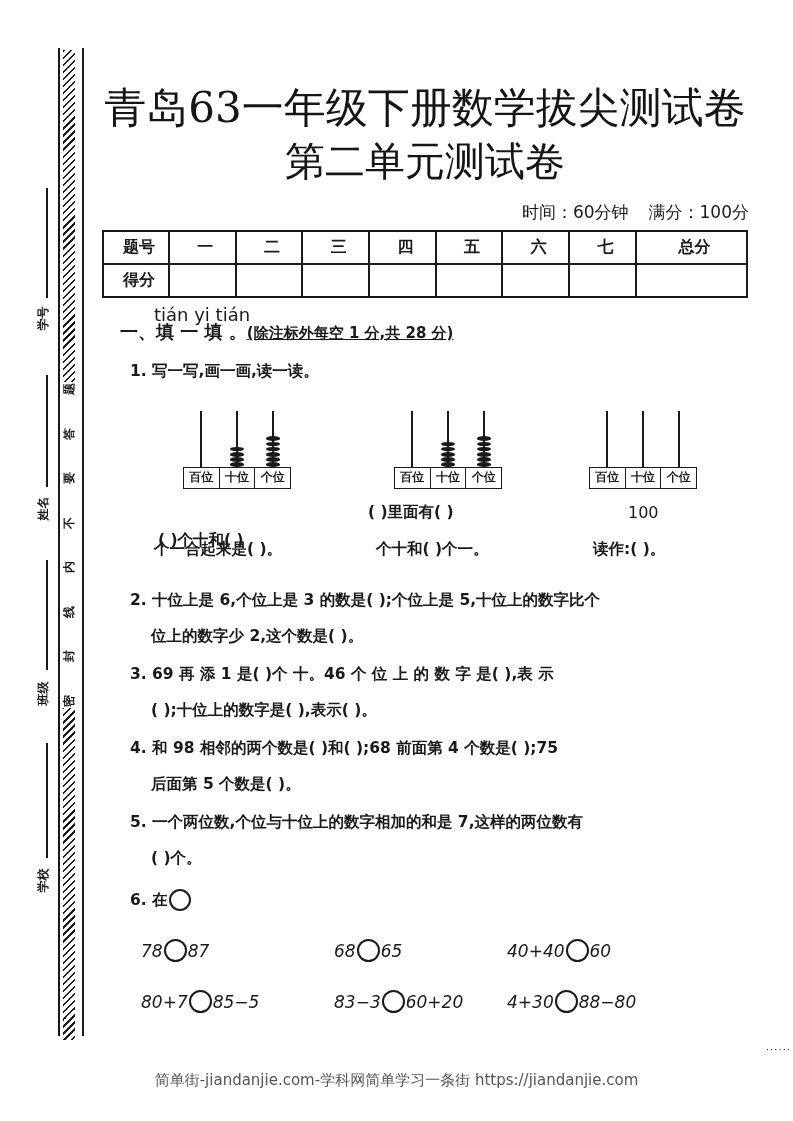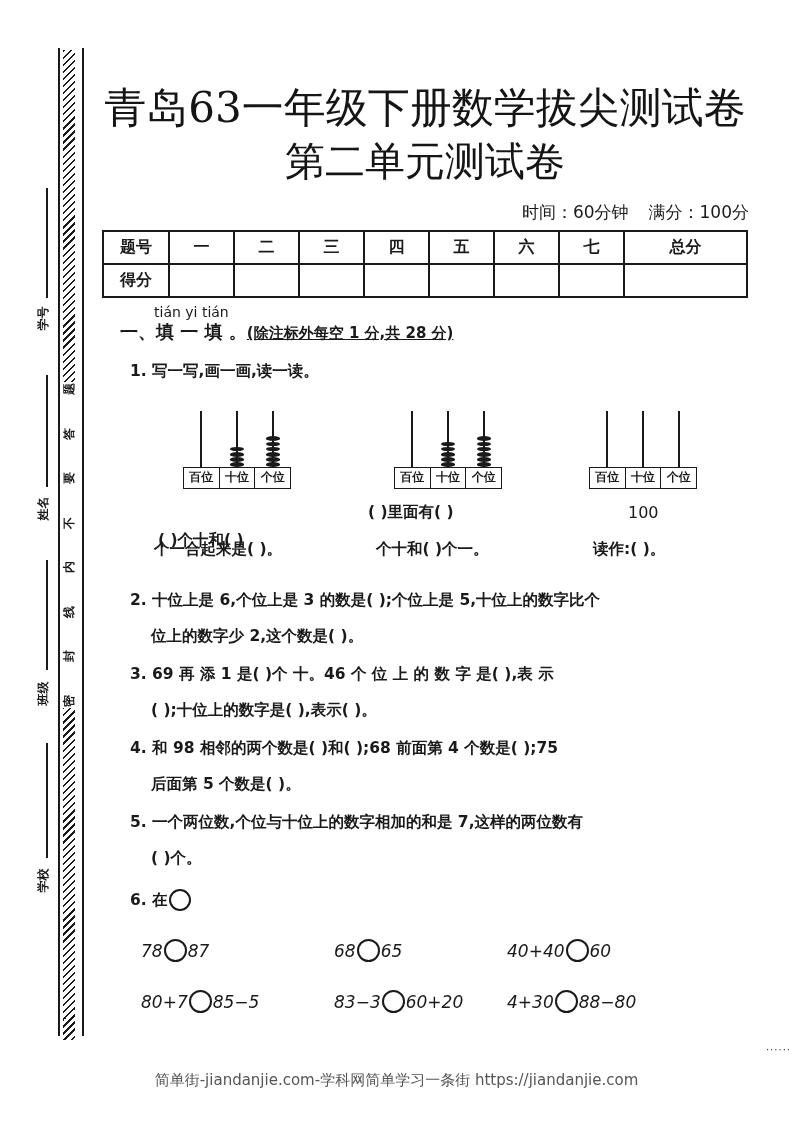--- a/index.html
+++ b/index.html
@@ -29,25 +29,25 @@
   
   .title1 { position: absolute; top: 80px; left: 100px; width: 650px; text-align: center;
     font-family: "DejaVu Serif", "Liberation Serif", serif; font-size: 42px; font-weight: normal; letter-spacing: 0px; color: #151515; }
   .title2 { position: absolute; top: 134px; left: 100px; width: 650px; text-align: center;
     font-family: "DejaVu Serif", "Liberation Serif", serif; font-size: 40px; color: #151515; }
   .meta { position: absolute; top: 201px; right: 44px; font-size: 17px; color: #1a1a1a; }
   .meta span + span { margin-left: 20px; }
 
   
   table.score { position: absolute; top: 230px; left: 102px; width: 646px; border-collapse: collapse; }
-  table.score td { border: 2px solid #1a1a1a; height: 33px; text-align: center; font-size: 16px; font-weight: bold; }
+  table.score td { border: 2px solid #1a1a1a; height: 33px; text-align: center; font-size: 16px; font-weight: bold; padding-left: 6px; }
   table.score td:first-child { width: 66px; }
 
   
-  .pinyin { position: absolute; top: 304px; left: 154px; font-size: 14px; }
+  .pinyin { position: absolute; top: 304px; left: 154px; font-size: 18px; }
   .line { position: absolute; left: 122px; font-size: 15.5px; font-weight: bold; white-space: nowrap; margin-left: 8px; }
   .line.indent { left: 143px; }
   .sec-title { position: absolute; top: 320px; left: 120px; font-size: 18px; font-weight: bold; white-space: nowrap; }
   .sec-title .note { font-size: 15px; font-weight: bold; text-decoration: underline; }
 
   
   .abacus { position: absolute; width: 108px; height: 80px; }
   .abacus .rod { position: absolute; bottom: 22px; width: 2px; height: 56px; background: #1a1a1a; }
   .abacus .beads { position: absolute; bottom: 22px; display: flex; flex-direction: column-reverse; }
   .abacus .bead { width: 14px; height: 4.6px; background: #1a1a1a; border-radius: 50%; margin-top: 0.6px; }

